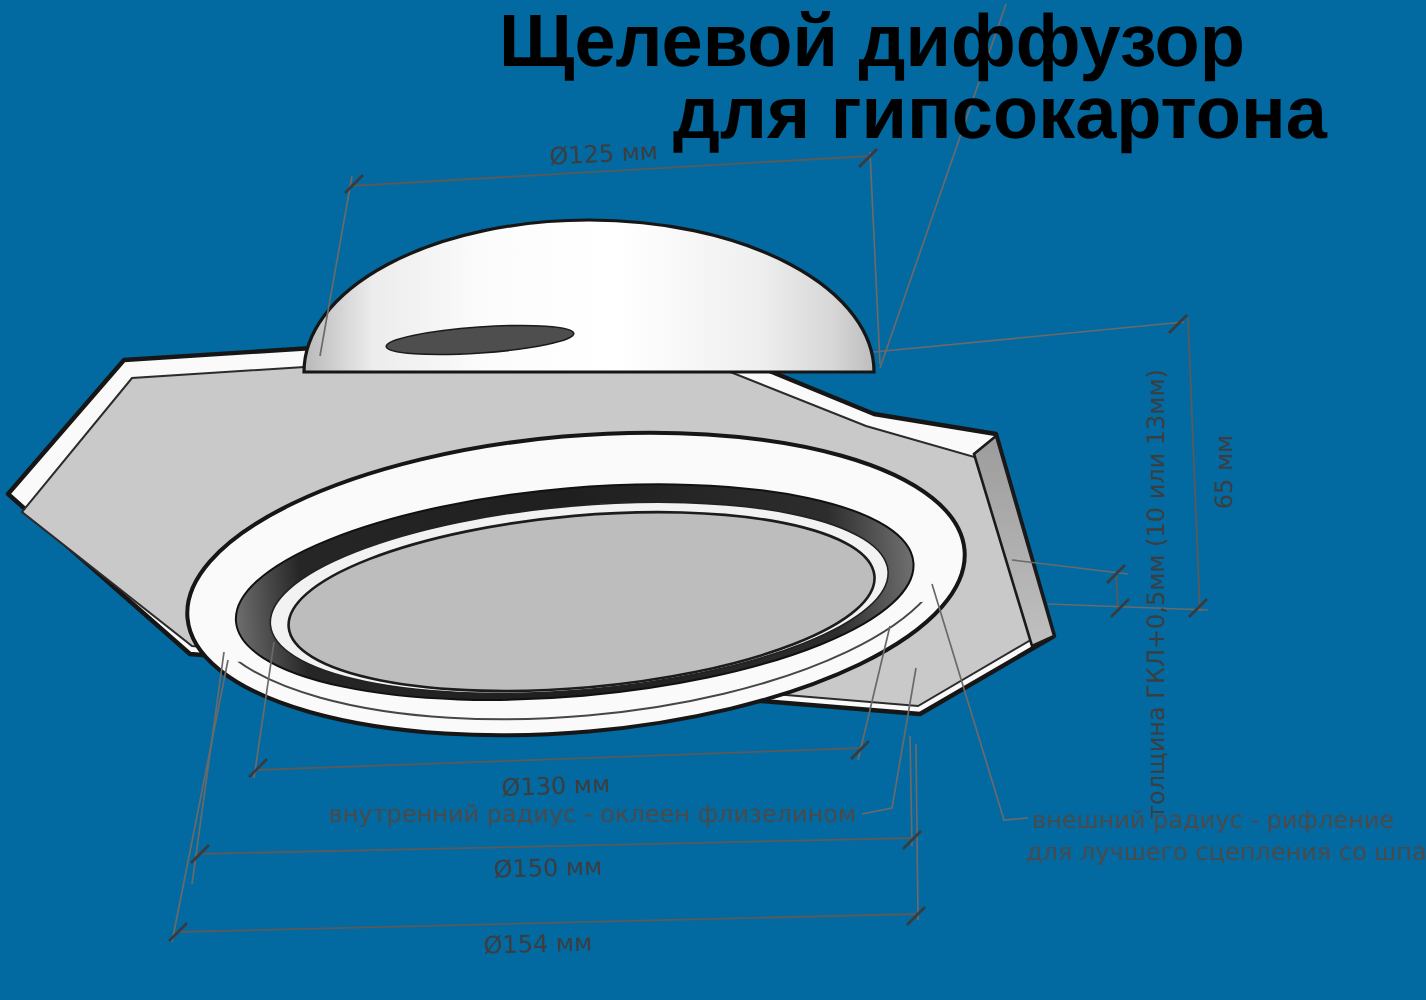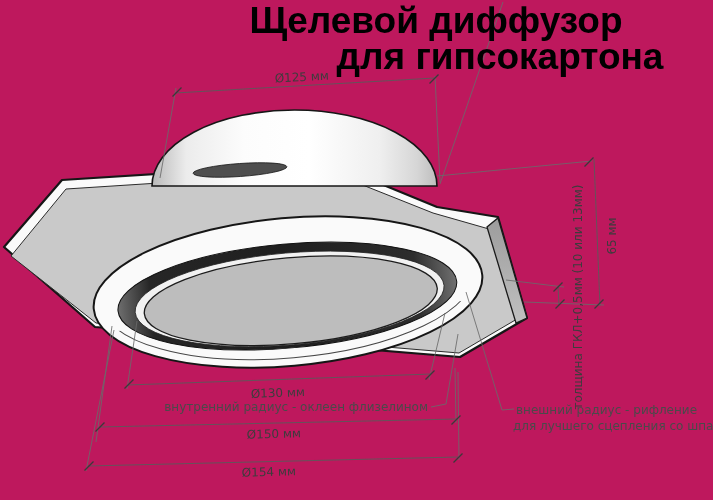--- a/index.html
+++ b/index.html
@@ -1,16 +1,16 @@
 <!DOCTYPE html>
 <html><head>
 <meta charset="utf-8">
 <style>
   html,body{margin:0;padding:0;background:#ffffff;}
-  .stage{position:relative;width:713px;height:500px;background:#be185d;overflow:hidden;}
+  .stage{position:relative;width:713px;height:500px;background:#0369a1;overflow:hidden;}
   svg{display:block;}
   .dim-text{font:12px "DejaVu Sans", sans-serif;fill:#3d3d3d;}
   .ann-text{font:12px "DejaVu Sans", sans-serif;fill:#4a4a4a;}
   .title-text{font:bold 37px "Liberation Sans", sans-serif;fill:#000000;}
   .dimline{stroke:#5a5a5a;stroke-width:0.9;fill:none;}
   .extline{stroke:#6a6a6a;stroke-width:0.85;fill:none;}
   .tick{stroke:#3a3a3a;stroke-width:1.3;fill:none;}
 </style>
 </head>
 <body>

